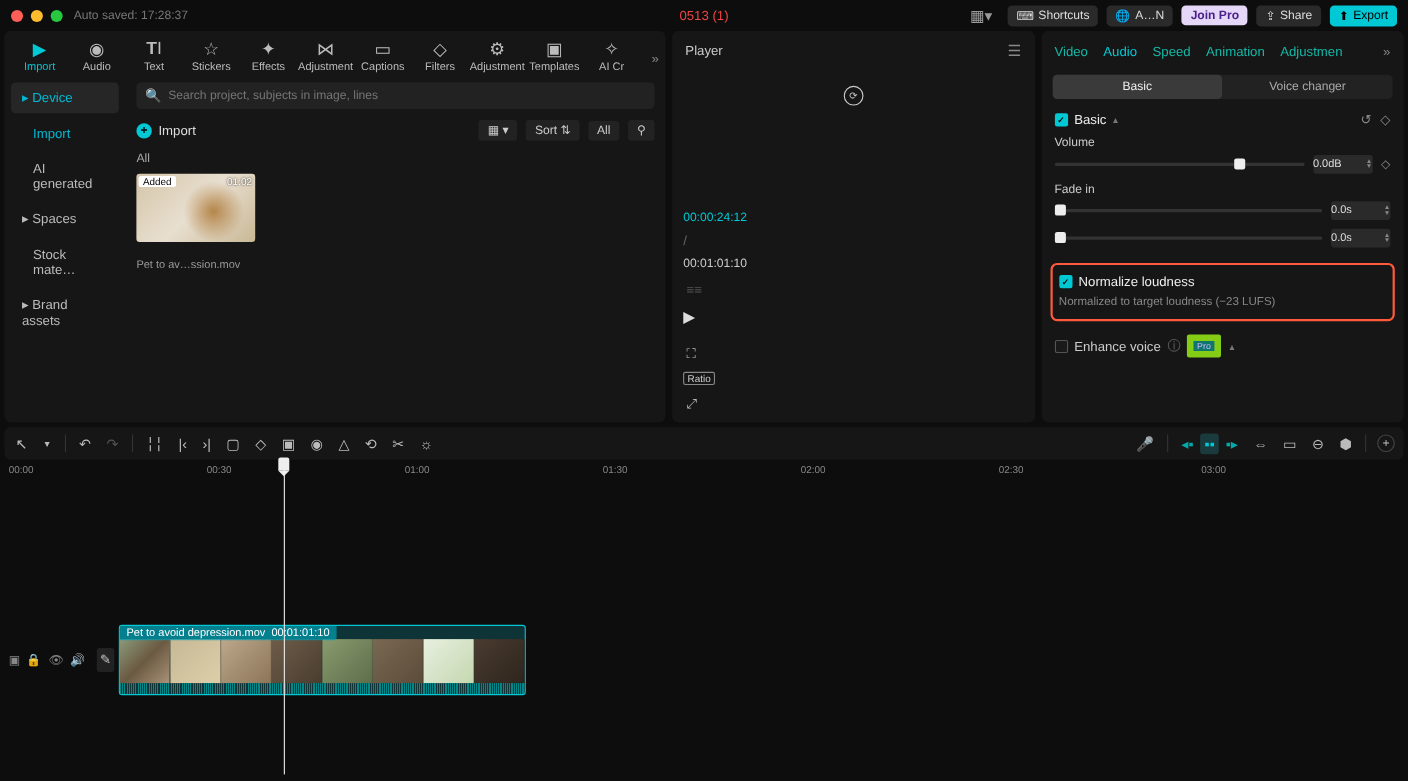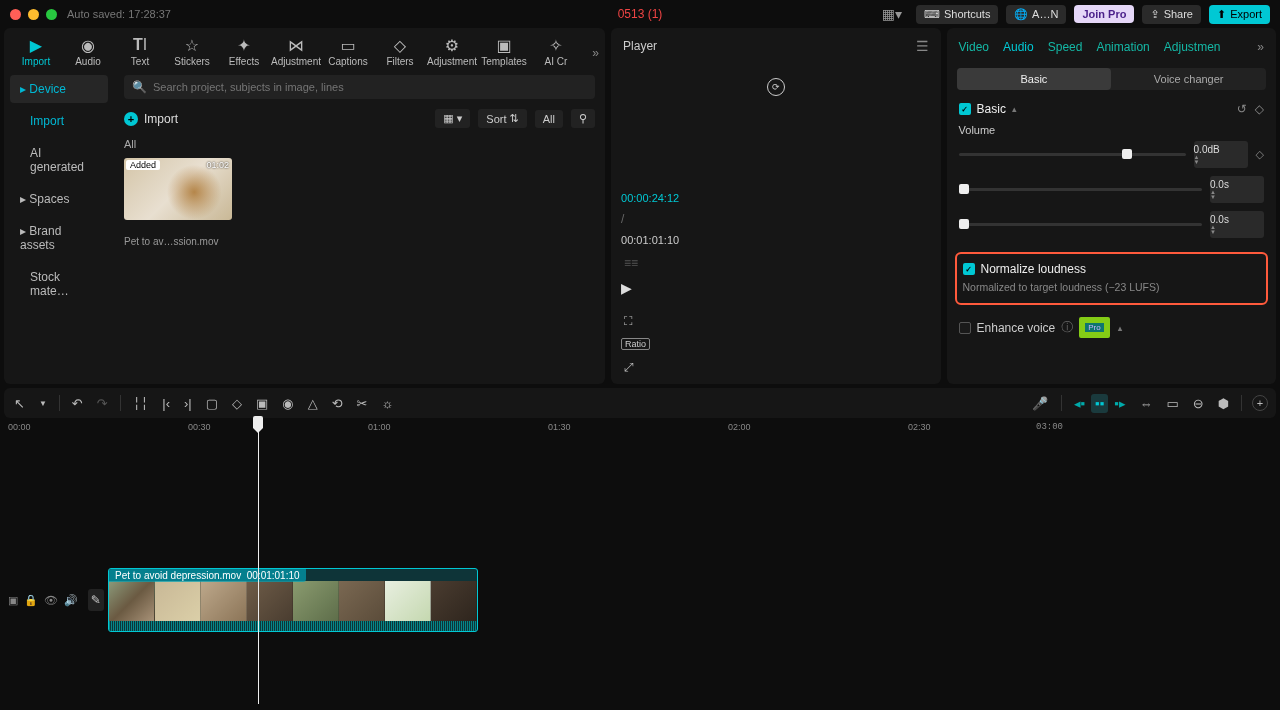--- a/index.html
+++ b/index.html
@@ -83,21 +83,21 @@
 .sub-tabs div.active { background: #3a3a3a; color: #eee; border-radius: 4px; }
 .section-head { display: flex; align-items: center; padding: 12px 12px 4px 12px; gap: 6px; }
 .section-head .chk { width: 12px; height: 12px; background: #00c8d4; border-radius: 2px; display:flex;align-items:center;justify-content:center;color:#000;font-size:8px;font-weight:bold; }
 .section-head .lbl { color: #eee; font-size: 12px; font-weight:500;}
 .section-head .rs { margin-left: auto; display:flex; gap:8px; color:#888; cursor:pointer;}
 .prop { padding: 4px 12px; }
 .prop-label { color: #ccc; font-size: 11px; margin-bottom: 5px; display:block; }
 .prop-row { display: flex; align-items: center; gap: 8px; }
 .slider { flex: 1; height: 3px; background: #333; border-radius: 2px; position: relative; }
 .slider .knob { position: absolute; top: -4px; width: 10px; height: 10px; background: #eee; border-radius: 2px; }
-.valbox { width: 54px; background: #2a2a2a; border-radius: 3px; padding: 3px 0; font-size: 10px; color: #ddd; display:flex; justify-content:space-between;flex-direction:column; }
+.valbox { width: 54px; background: #2a2a2a; border-radius: 3px; padding: 3px 0; font-size: 10px; color: #ddd; display:flex; align-items:center; justify-content:space-between; }
 .valbox .ar { display:flex; flex-direction:column; line-height:5px; font-size:6px; color:#888; }
 .kf { color:#888; font-size:11px; cursor:pointer;}
 .highlight-box { margin: 10px 8px 6px 8px; border: 2px solid #ff5a3c; border-radius: 6px; padding: 8px 6px 10px 6px; }
 .hb-row1 { display:flex; align-items:center; gap:6px; }
 .hb-row1 .chk { width: 12px; height: 12px; background: #00c8d4; border-radius: 2px; display:flex;align-items:center;justify-content:center;color:#000;font-size:8px;font-weight:bold;}
 .hb-title { color:#eee; font-size:12px; }
 .hb-desc { color:#888; font-size:10.5px; margin-top:5px; margin-left:0; }
 .enhance-row { display:flex; align-items:center; gap:6px; padding: 6px 12px; }
 .enhance-row .chk-off { width:12px; height:12px; border:1px solid #555; border-radius:2px; background:#1a1a1a;}
 .pro-badge { background:#0f766e; border:6px solid #84cc16; color:#c9b5ff; font-size:8px; padding:0 3px; border-radius:2px; }
@@ -206,22 +206,22 @@
           <span>AI Cr</span>
         </div>
       <span class="mtabs-more">»</span>
     </div>
     <div class="media-body">
       <div class="media-sidebar">
         <div class="ms-item active">▸ <span>Device</span></div>
         <div class="ms-item link" style="padding-left:20px;">Import</div>
         <div class="ms-item" style="padding-left:20px;">AI generated</div>
         <div class="ms-item">▸ <span>Spaces</span></div>
+        <div class="ms-item" style="padding-left:20px;">Stock mate…</div>
         <div class="ms-item">▸ <span>Brand assets</span></div>
-        <div class="ms-item" style="padding-left:20px;">Stock mate…</div>
       </div>
       <div class="media-content">
         <div class="search-row">
           <div class="search-box">
             <span>🔍</span>
             <input placeholder="Search project, subjects in image, lines" style="">
           </div>
         </div>
         <div class="media-toolbar">
           <div class="import-btn">
@@ -300,20 +300,21 @@
             <div class="knob" style="left:72%;"></div>
           </div>
         <div class="valbox">
             <span>0.0dB</span>
             <span class="ar">▲<br>▼</span>
           </div>
         <span class="kf">◇</span>
       </div>
     </div>
     <div class="prop">
+      <span class="prop-label">Fade in</span>
       <div class="prop-row">
         <div class="slider">
             <div class="knob" style="left:0;"></div>
           </div>
         <div class="valbox">
             <span>0.0s</span>
             <span class="ar">▲<br>▼</span>
           </div>
       </div>
     </div>
@@ -382,21 +383,21 @@
 </div>
 
 <div class="timeline">
   <div class="ruler">
     <span class="major" style="left:4px;">00:00</span>
     <span class="major" style="left:184px;">00:30</span>
     <span class="major" style="left:364px;">01:00</span>
     <span class="major" style="left:544px;">01:30</span>
     <span class="major" style="left:724px;">02:00</span>
     <span class="major" style="left:904px;">02:30</span>
-    <span class="major" style="left:1032px;font-family:Liberation Mono, monospace;">03:00</span>
+    <span class="major" style="left:1088px;">03:00</span>
   </div>
   <div class="playhead">
       <div class="head"></div>
     </div>
   <div class="tracks">
     <div class="track-head">
       <span class="ico">▣</span>
       <span class="ico">🔒</span>
       <span class="ico">👁</span>
       <span class="ico">🔊</span>

